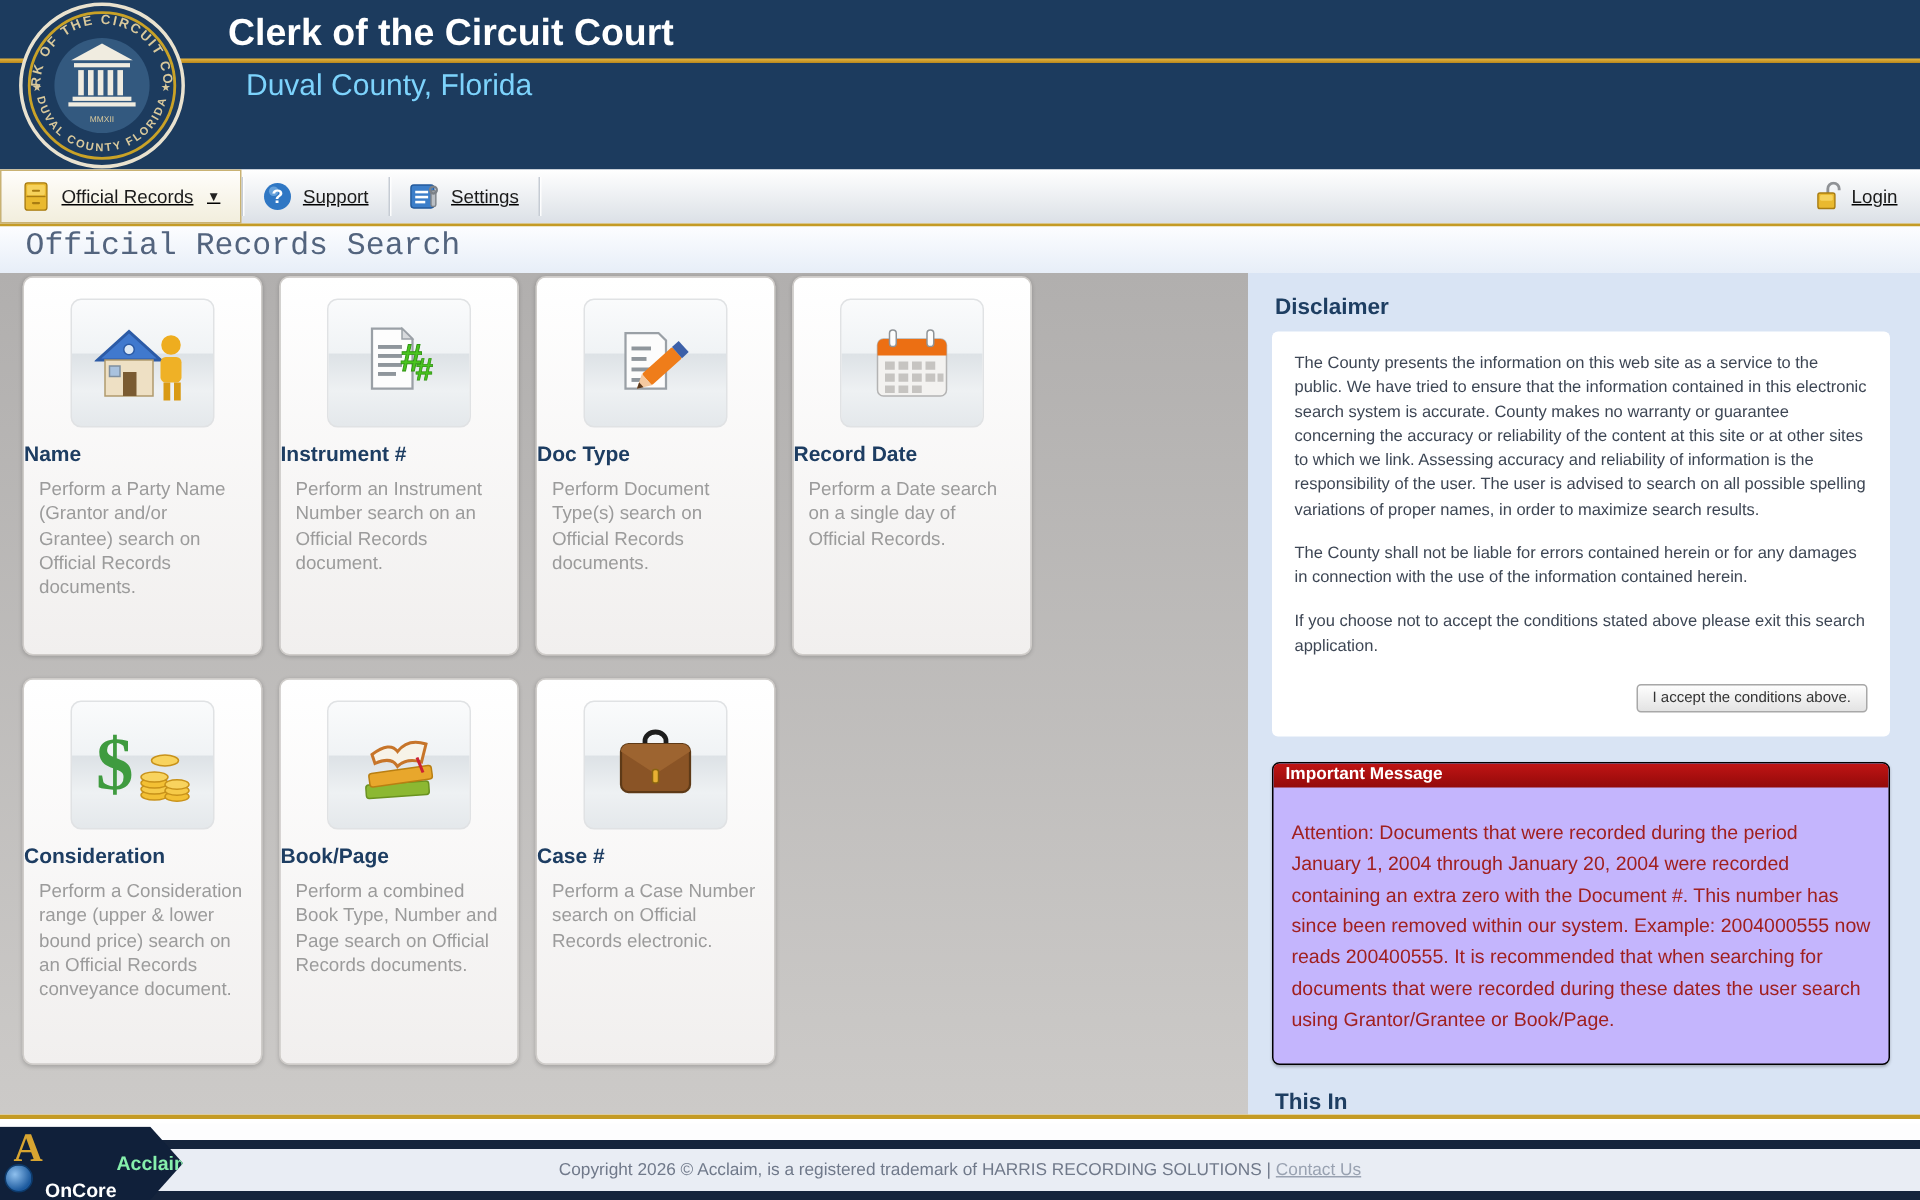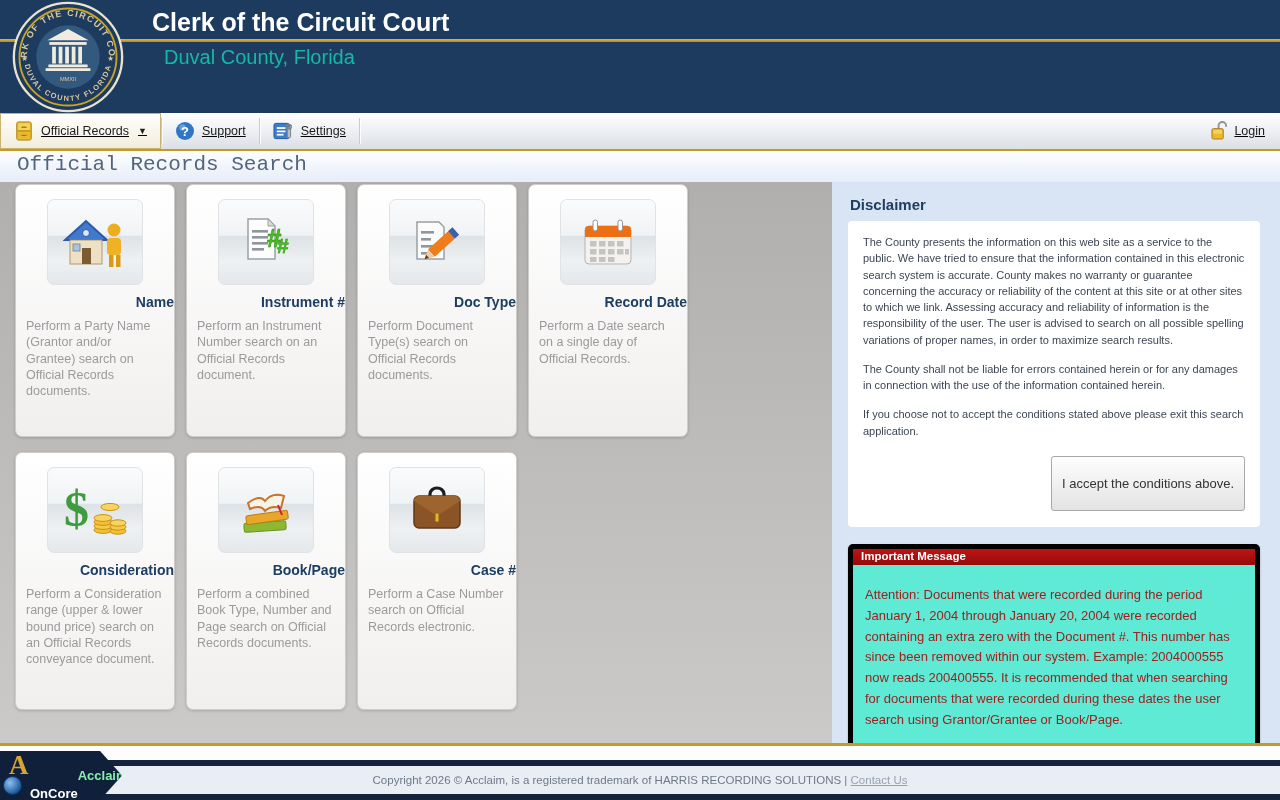--- a/index.html
+++ b/index.html
@@ -4,21 +4,21 @@
 <style>
   * { box-sizing: border-box; margin: 0; padding: 0; }
   html,body { width:1280px; height:800px; overflow:hidden; font-family:"Liberation Sans",sans-serif; background:#fff; }
   #app { position:relative; width:1280px; height:800px; }
 
   
   .header { position:absolute; top:0; left:0; right:0; height:113px; background:#1c3b5e; }
   .gold-line { position:absolute; top:39px; left:0; right:0; height:3px; background:linear-gradient(#e6b53f,#b8871c); }
   .seal { position:absolute; top:1px; left:12px; width:112px; height:112px; z-index:2; }
   .h-title { position:absolute; left:152px; top:8px; font-size:25px; font-weight:bold; color:#fff; z-index:1; }
-  .h-sub { position:absolute; left:164px; top:46px; font-size:20px; color:#14b8a6; z-index:1; }
+  .h-sub { position:absolute; left:164px; top:46px; font-size:20px; color:#7dd3fc; z-index:1; }
 
   
   .menubar { position:absolute; top:113px; left:0; right:0; height:38px; background:linear-gradient(#ffffff,#dbe0e6); border-bottom:2px solid #c49b25; display:flex; align-items:stretch;text-decoration:underline; }
   .mitem { display:flex; align-items:center; gap:7px; padding:0 13px; font-size:12.5px; color:#1b1b1b; cursor:default; }
   .mitem.active { background:linear-gradient(#fffefb,#f2eedd); border:1px solid #c9b272; }
   .msep { width:1px; background:#c6ccd4; margin:5px 0; box-shadow:1px 0 0 rgba(255,255,255,.9); }
   .mlogin { margin-left:auto; display:flex; align-items:center; gap:6px; padding:0 15px; font-size:12.5px; color:#1b1b1b; }
   .caret { font-size:9px; color:#222; margin-left:2px; }
 
   
@@ -28,31 +28,31 @@
   
   .contentwrap { position:absolute; top:182px; left:0; right:0; height:564px; border-bottom:3px solid #c49b25; overflow:hidden; }
   .cards-region { position:absolute; top:0; left:0; width:832px; height:100%; background:linear-gradient(#b1afae,#ccCAC8); padding:2px 0 0 15px; }
   .cardrow { display:flex; gap:11px; margin-bottom:15px; }
   .card { width:160px; background:linear-gradient(#ffffff,#f1efee); border:1px solid #cfccc9; border-radius:7px; box-shadow:0 1px 3px rgba(0,0,0,.18); cursor:pointer; }
   .row1 .card { height:253px; }
   .row2 .card { height:258px; }
   .tile { width:96px; height:86px; margin:14px auto 0; border-radius:7px; border:1px solid #e0e2e4;
           background:linear-gradient(180deg,#fafbfc 0%,#f0f3f5 42%,#dde2e6 43%,#eef1f3 72%,#e4e8eb 100%);
           display:flex; align-items:center; justify-content:center; }
-  .card h3 { margin-top:9px; text-align:right; font-size:14px; color:#1d3d62; }
+  .card h3 { margin-top:9px; text-align:left; font-size:14px; color:#1d3d62; }
   .card p { margin:8px 10px 0; font-size:12.5px; color:#9b9b9b; line-height:1.3; }
 
   
   .side-panel { position:absolute; top:0; left:832px; right:0; bottom:0; background:#d9e4f4; padding:14px 20px 0 16px; }
   .sp-heading { font-size:15px; font-weight:bold; color:#1e3e62; margin:0 0 8px 2px; }
   .disc-box { background:#fff; border-radius:4px; padding:13px 15px 8px; font-size:11px; color:#3d4654; }
   .disc-box p { margin-bottom:13px; line-height:1.48; }
   .accept-row { text-align:right; padding:4px 0 8px; }
-  .btn { font-size:13px; color:#333; background:linear-gradient(#fefefe,#e3e3e3); border:1px solid #a8a8a8; border-radius:3px; padding:19px 10px; cursor:pointer; }
-  .imp { margin-top:17px; border:5px solid #000000; border-radius:5px; background:#5eead4; overflow:hidden; box-shadow:0 1px 2px rgba(0,0,0,.25); }
+  .btn { font-size:10px; color:#333; background:linear-gradient(#fefefe,#e3e3e3); border:1px solid #a8a8a8; border-radius:3px; padding:3px 10px; cursor:pointer; }
+  .imp { margin-top:17px; border:1px solid #000000; border-radius:5px; background:#c4b5fd; overflow:hidden; box-shadow:0 1px 2px rgba(0,0,0,.25); }
   .imp-h { background:linear-gradient(#c01414,#930a0a); color:#fff; font-weight:bold; font-size:11.5px; padding:1px 8px 3px; }
   .imp-b { padding:20px 12px 18px; color:#a02020; font-size:13px; line-height:1.6; }
   .si-h { margin-top:16px; }
   .si-fs { border:1px solid #999; margin-top:3px; padding:1px 8px 10px; }
   .si-fs legend { font-size:11px; color:#222; padding:0 4px; margin-left:1px; }
 
   
   .footer-gap { position:absolute; top:749px; left:0; right:0; height:11px; background:#fdfdfe; }
   .footer { position:absolute; top:760px; left:0; right:0; height:40px; background:#15243c; }
   .footer-bar { position:absolute; top:6px; bottom:6px; left:0; right:0; background:#e9edf4; }

